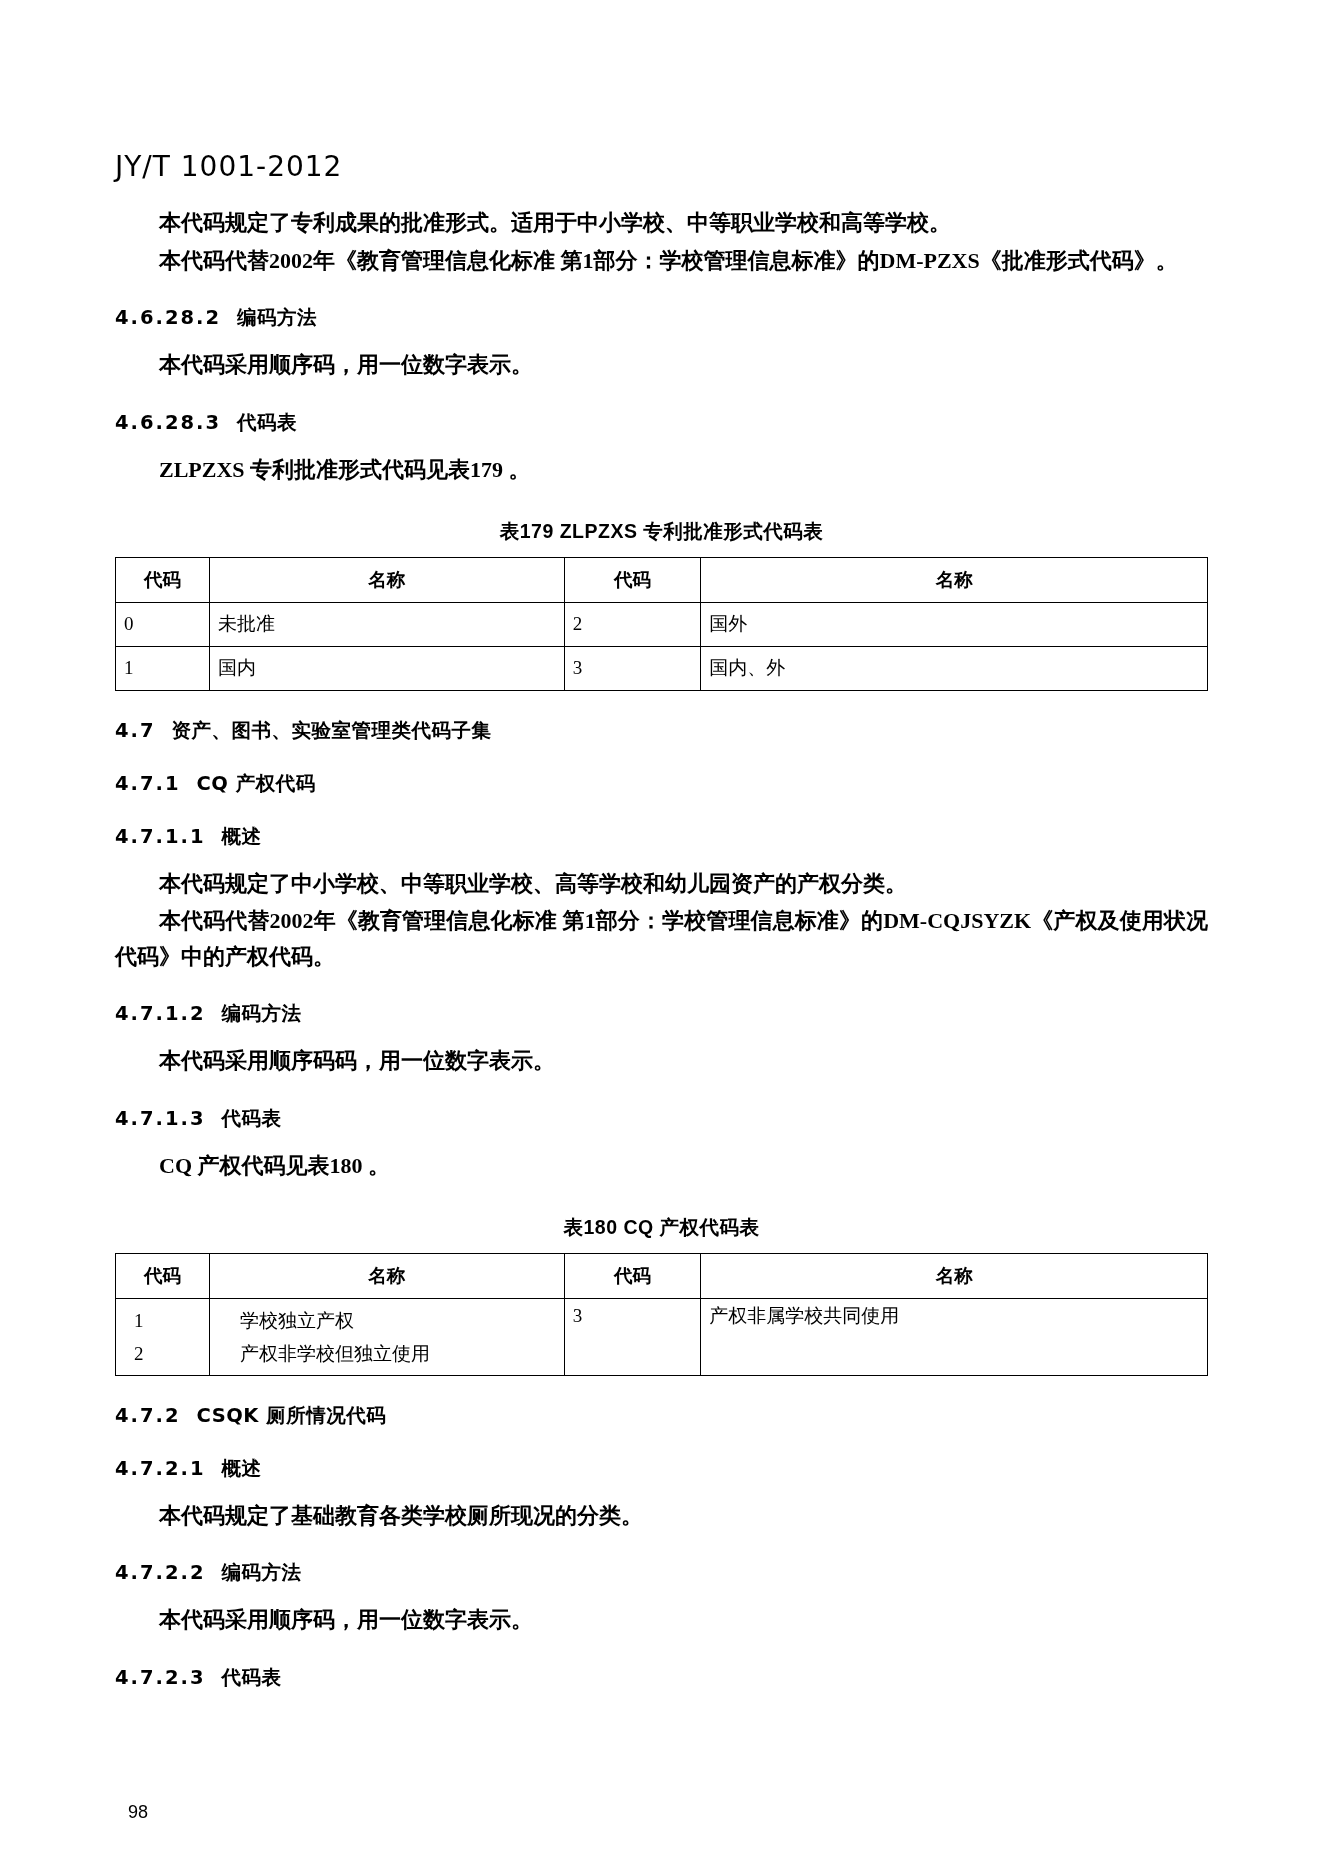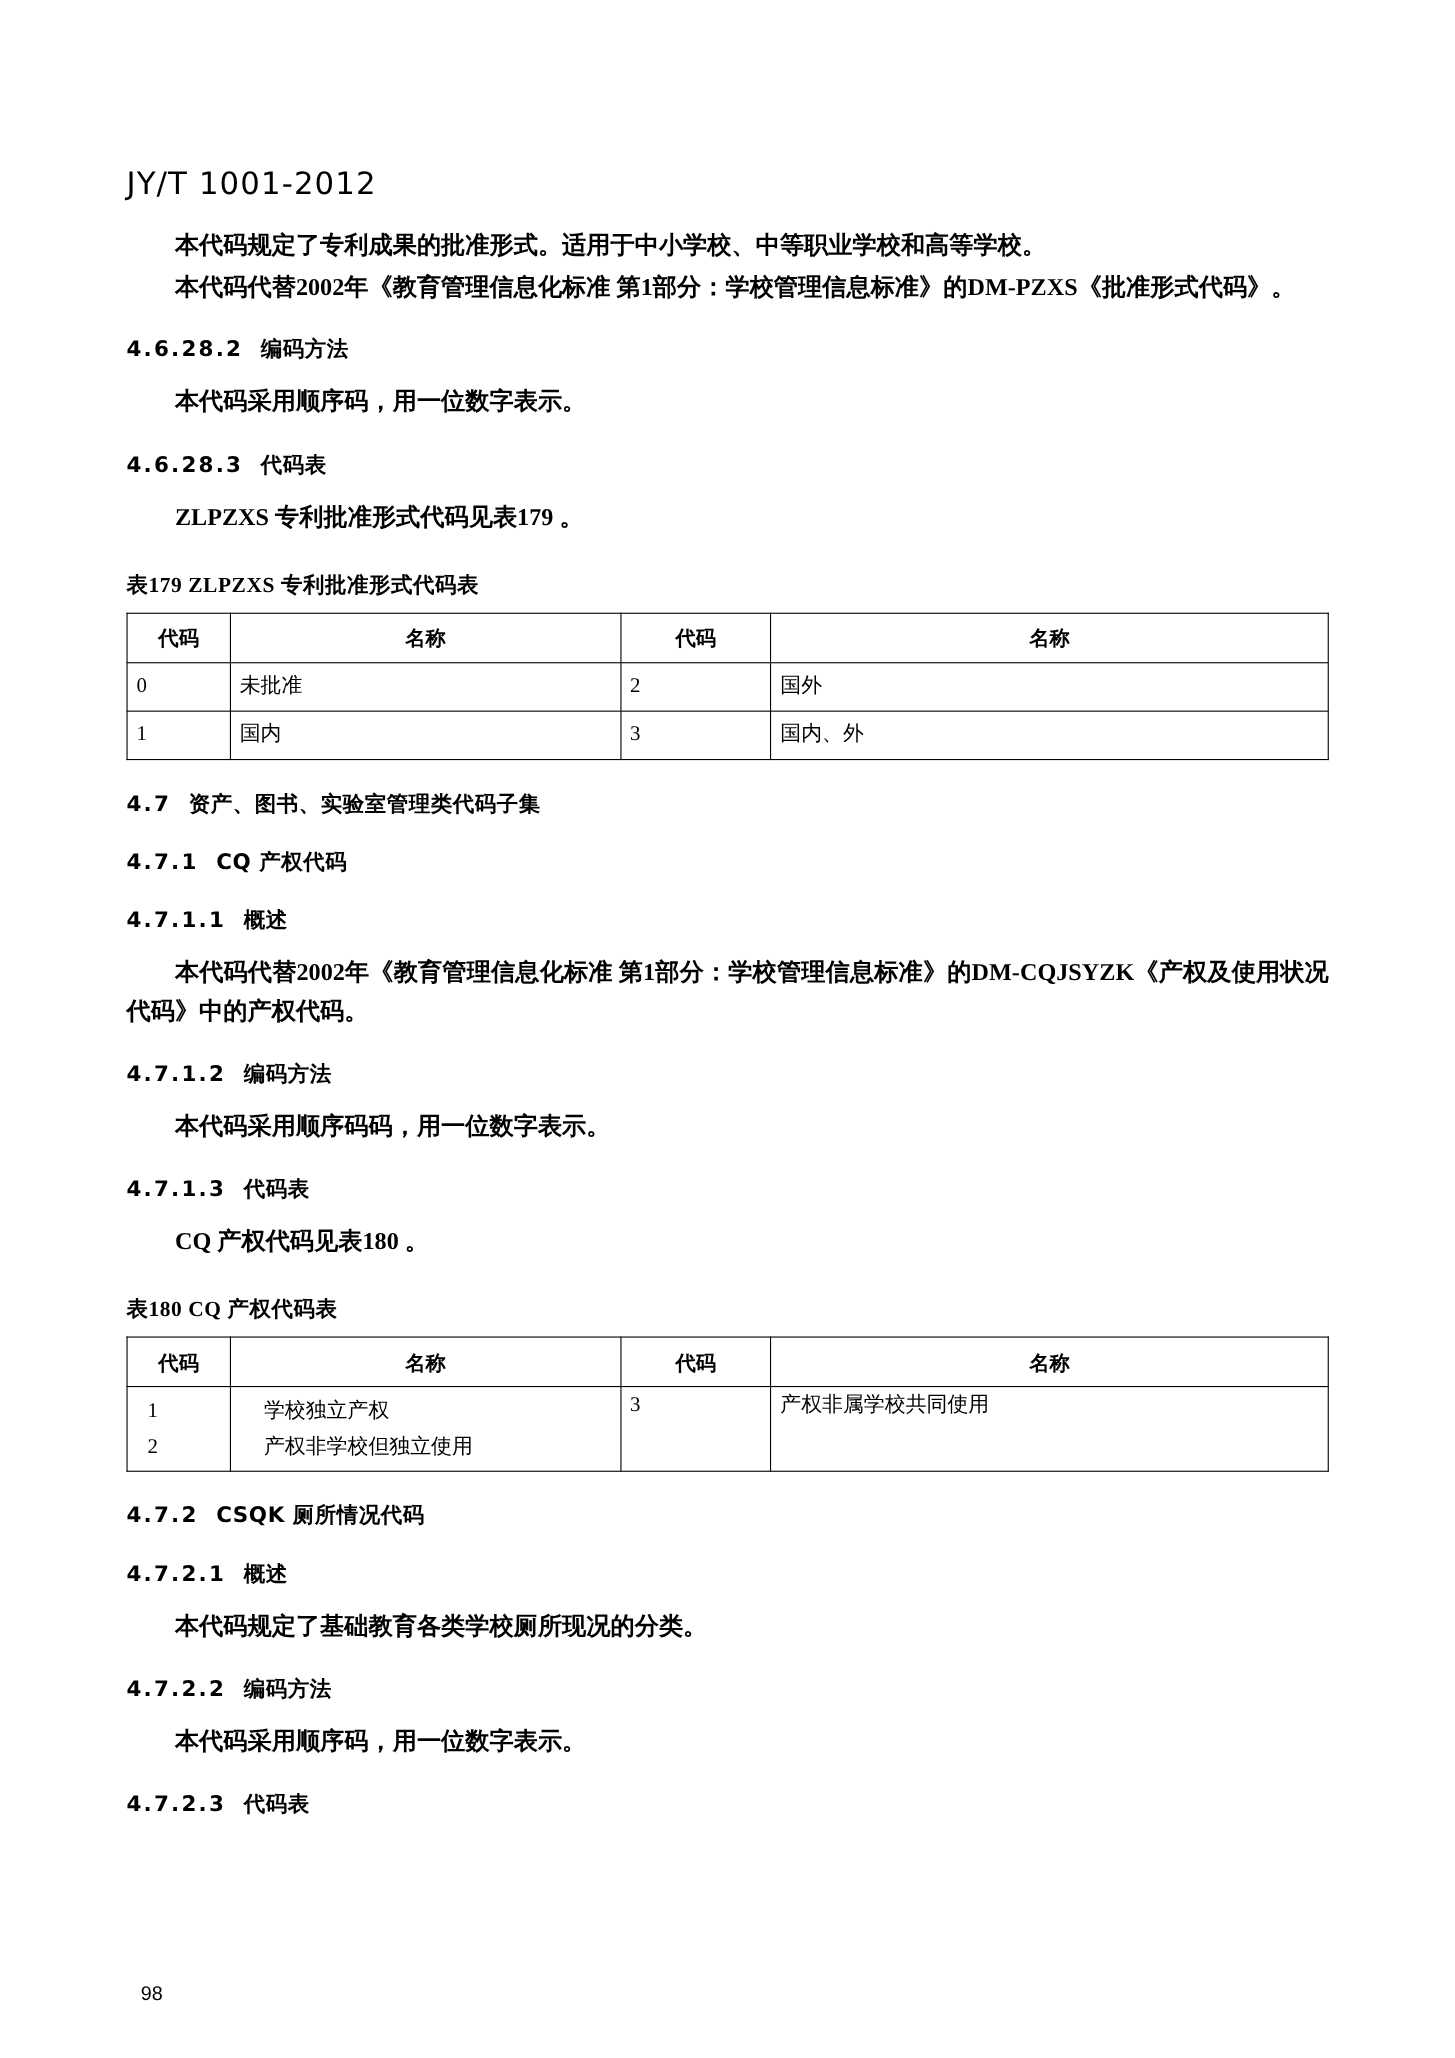--- a/index.html
+++ b/index.html
@@ -45,23 +45,24 @@
   }
   .heading .num {
     letter-spacing: 2px;
     font-weight: 700;
   }
   .heading .gap {
     display: inline-block;
     width: 16px;
   }
   .table-caption {
-    font-family: Liberation Serif, serif;
+    font-family: Liberation Sans, sans-serif;
     font-size: 19.5px;
     font-weight: 700;
+    text-align: center;
     margin: 30px 0 12px 0;
     letter-spacing: 0.5px;
   }
   table.codetable {
     width: 100%;
     border-collapse: collapse;
     table-layout: fixed;
     margin-bottom: 4px;
   }
   table.codetable th,
@@ -178,20 +179,21 @@
     <span class="num">4.7</span><span class="gap"></span><span>资产、图书、实验室管理类代码子集</span>
   </div>
 
   <div class="heading">
     <span class="num">4.7.1</span><span class="gap"></span><span>CQ 产权代码</span>
   </div>
 
   <div class="heading">
     <span class="num">4.7.1.1</span><span class="gap"></span><span>概述</span>
   </div>
+  <p class="para">本代码规定了中小学校、中等职业学校、高等学校和幼儿园资产的产权分类。</p>
   <p class="para">本代码代替2002年《教育管理信息化标准 第1部分：学校管理信息标准》的DM-CQJSYZK《产权及使用状况代码》中的产权代码。</p>
 
   <div class="heading">
     <span class="num">4.7.1.2</span><span class="gap"></span><span>编码方法</span>
   </div>
   <p class="para">本代码采用顺序码码，用一位数字表示。</p>
 
   <div class="heading">
     <span class="num">4.7.1.3</span><span class="gap"></span><span>代码表</span>
   </div>

